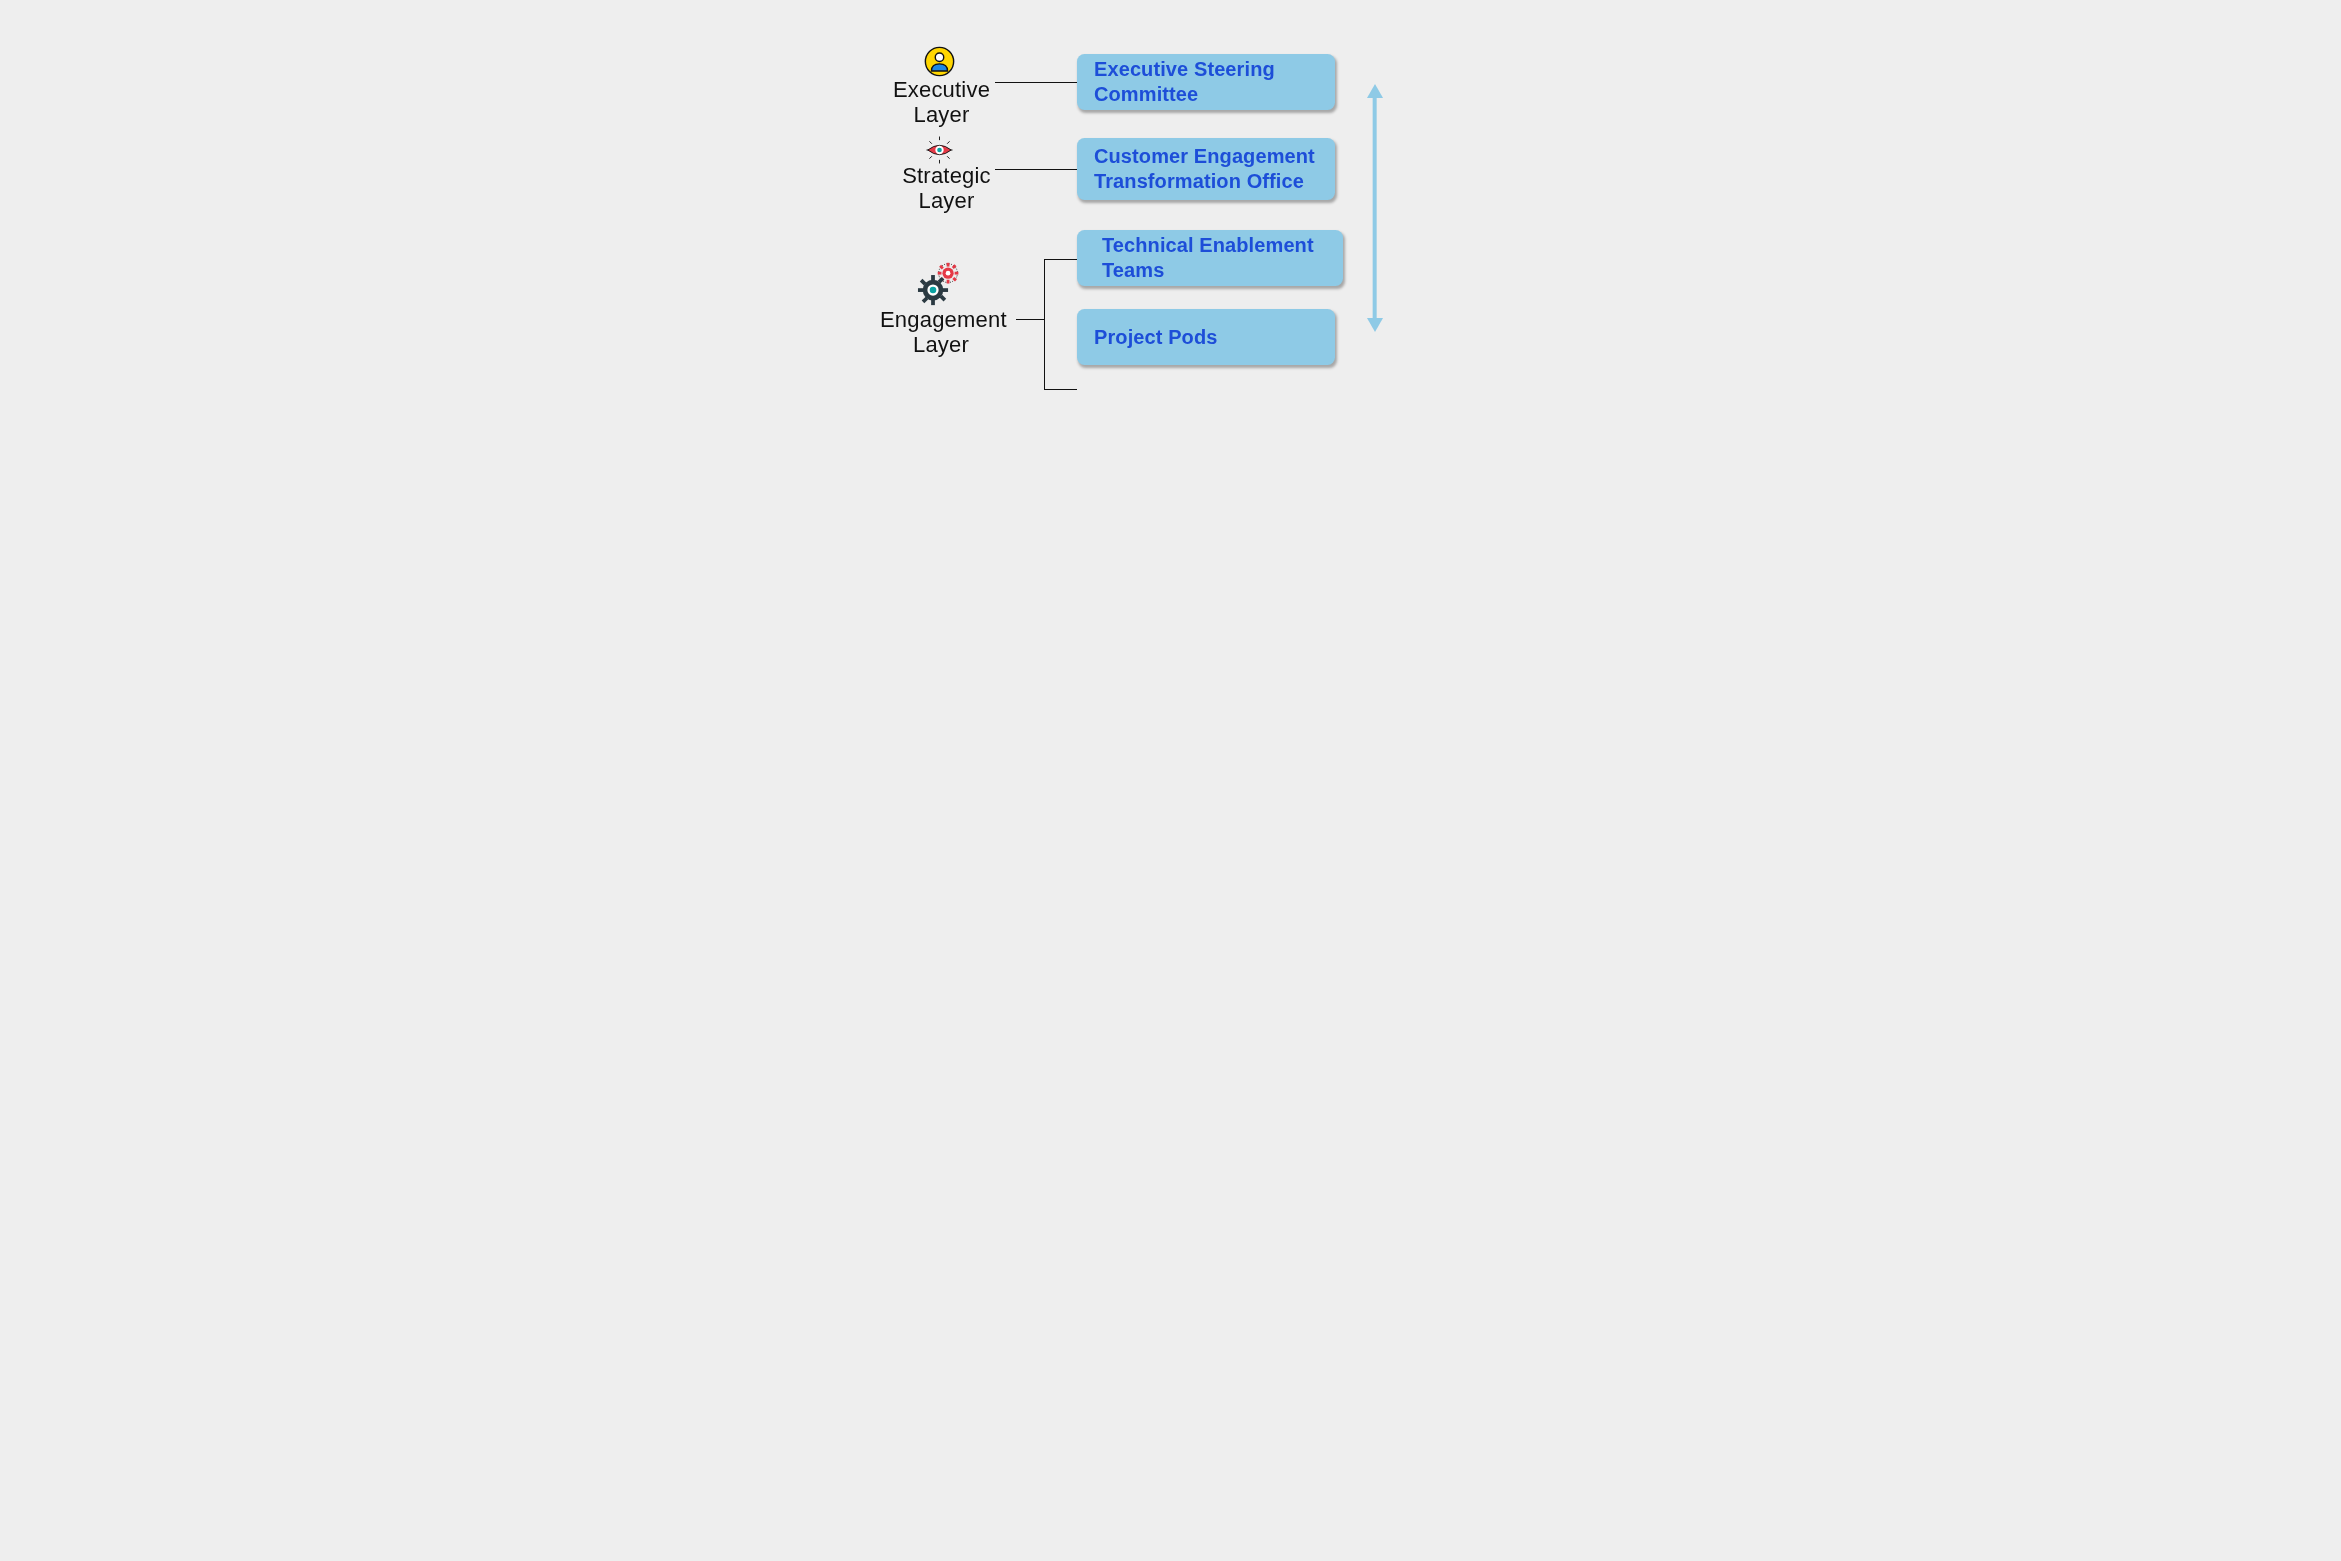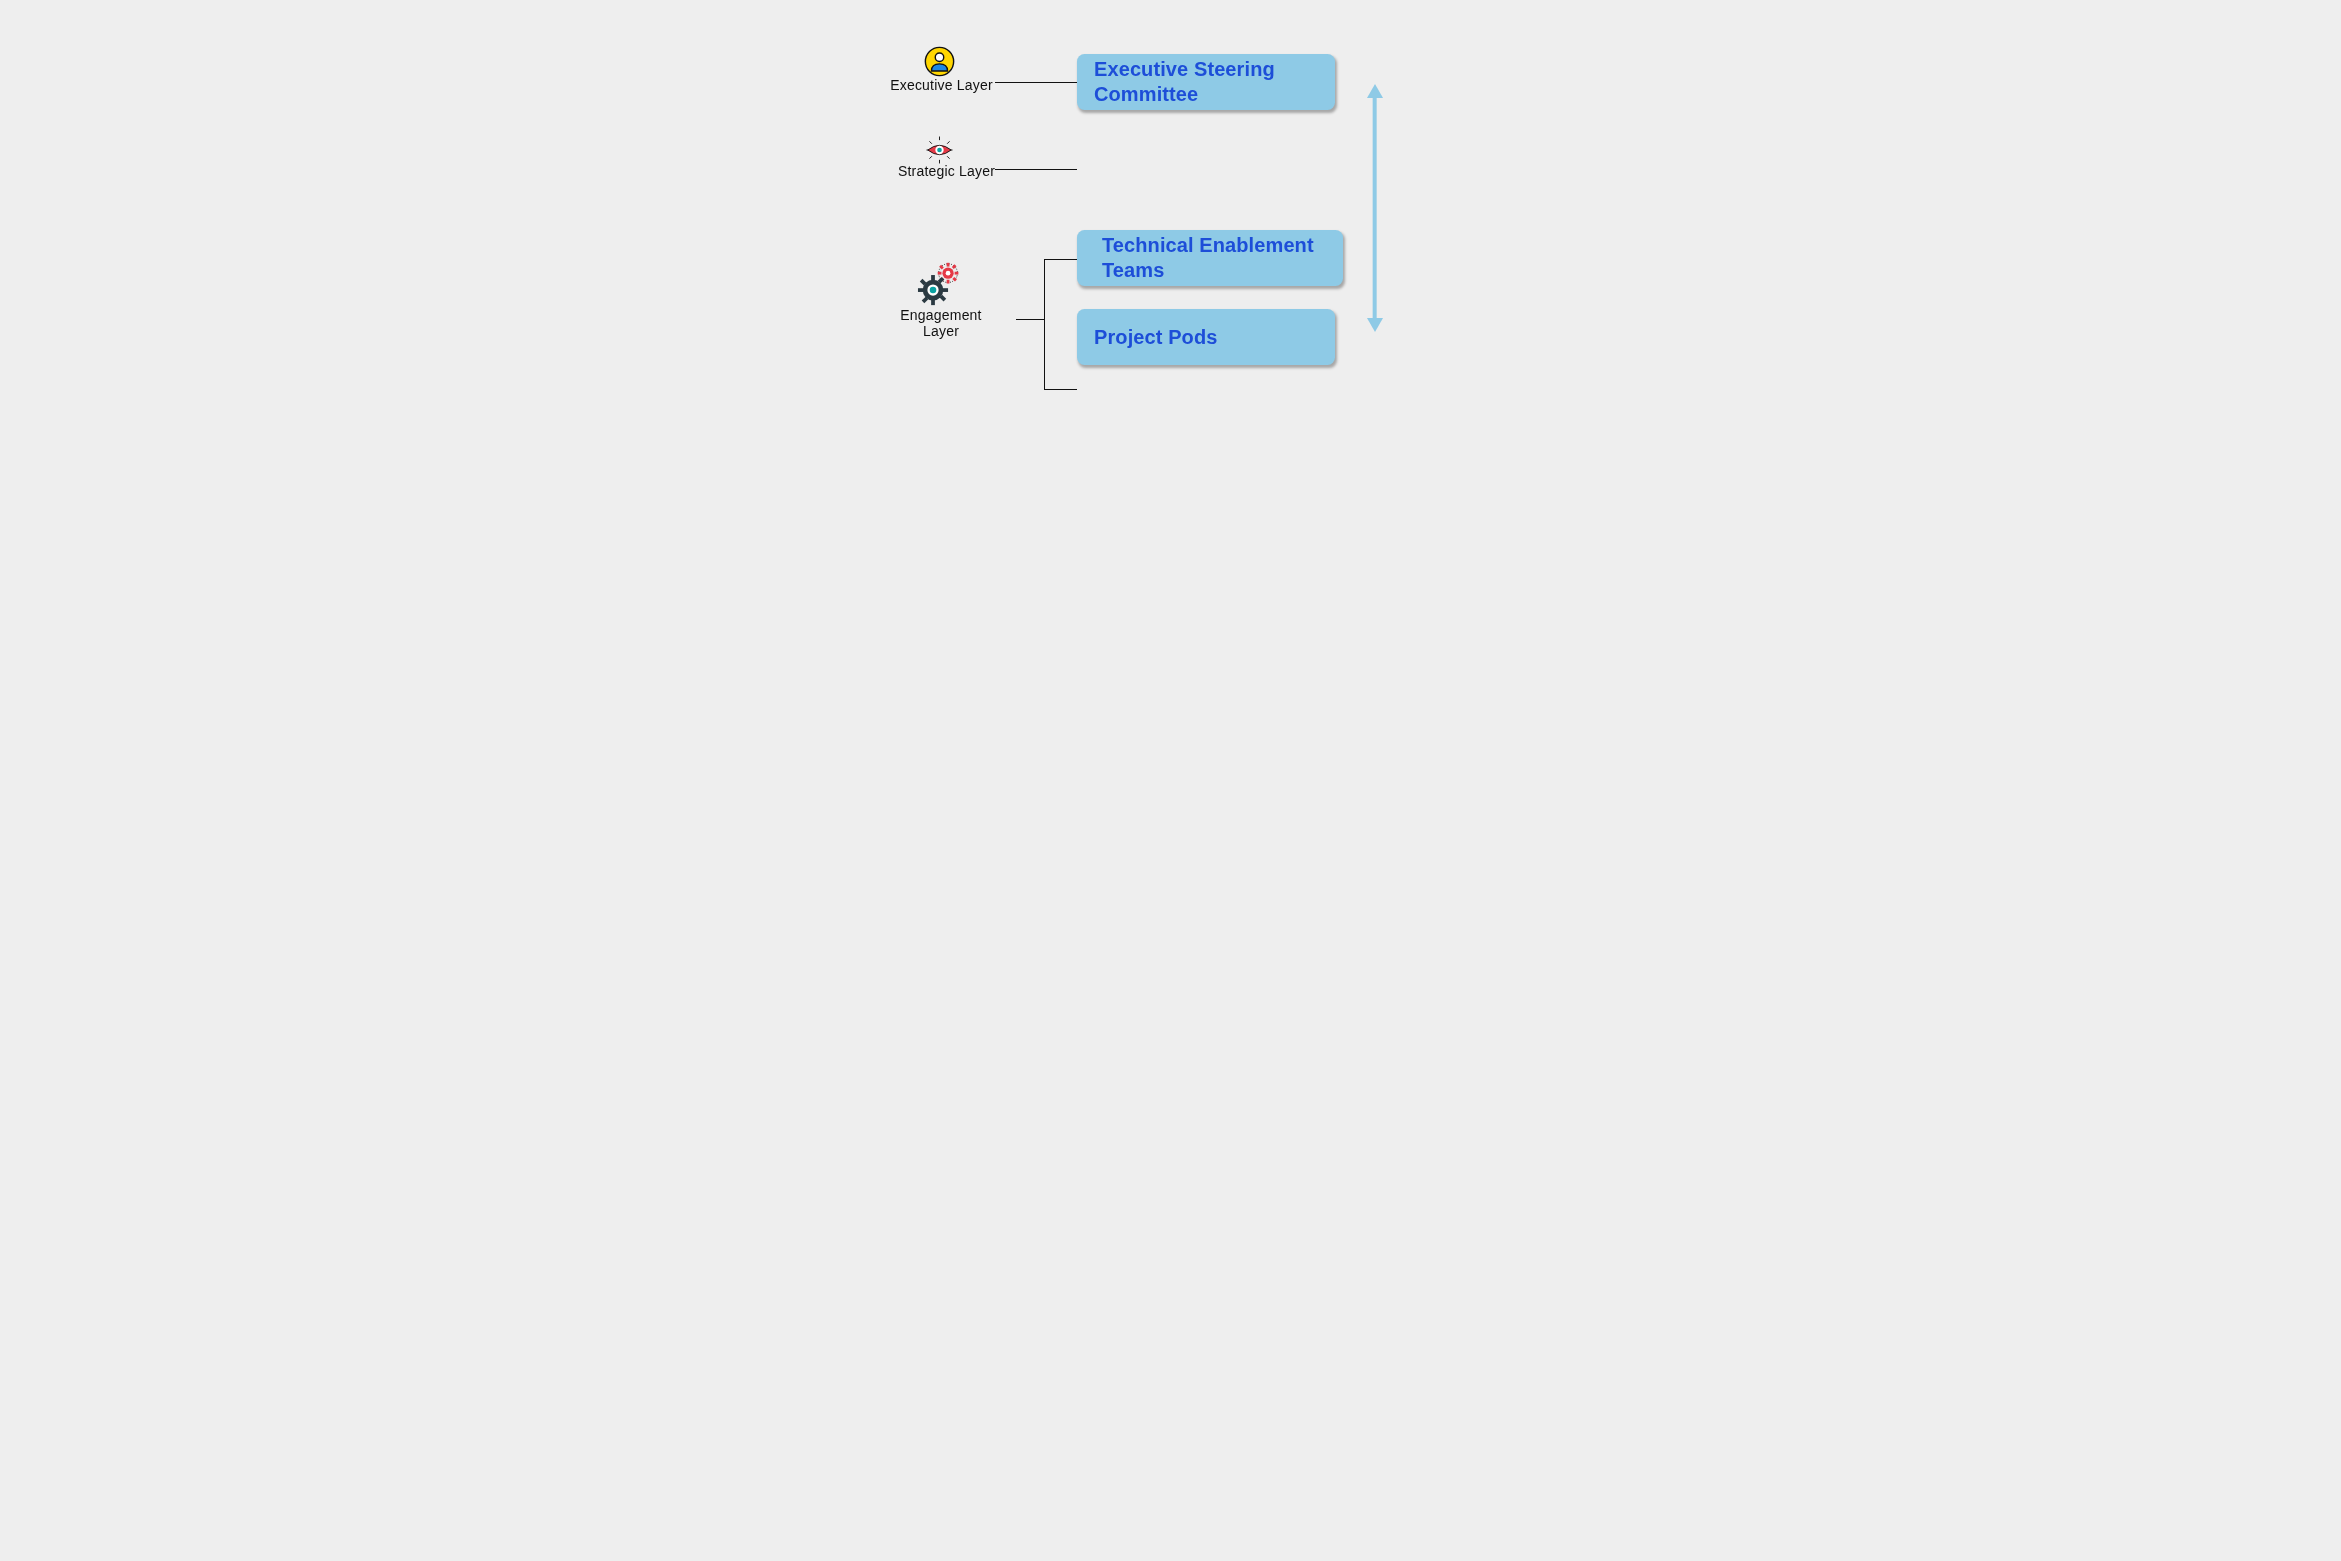--- a/index.html
+++ b/index.html
@@ -16,21 +16,21 @@
     width: 703px;
     height: 468px;
     margin: 0 auto;
     background: #eeeeee;
   }
 
   
   .layer-label {
     position: absolute;
     text-align: center;
-    font-size: 14px;
+    font-size: 22px;
     font-weight: 400;
     letter-spacing: 0.2px;
     line-height: 1.15;
     color: #111;
   }
 
   
   .hline {
     position: absolute;
     height: 0;
@@ -164,20 +164,23 @@
 
   <div class="hline" style="left:197px; top:319px; width:28px;"></div>
   <div class="vline" style="left:225px; top:259px; height:130px;"></div>
   <div class="hline" style="left:225px; top:259px; width:33px;"></div>
   <div class="hline" style="left:225px; top:389px; width:33px;"></div>
 
   <div class="node" style="left:258px; top:54px; width:258px; height:56px;">
     <div class="node-text">Executive Steering Committee</div>
   </div>
 
+  <div class="node" style="left:258px; top:138px; width:258px; height:62px;">
+    <div class="node-text">Customer Engagement Transformation Office</div>
+  </div>
 
   <div class="node" style="left:258px; top:230px; width:258px; height:56px;padding-left:8px;">
     <div class="node-text">Technical Enablement Teams</div>
   </div>
 
   <div class="node" style="left:258px; top:309px; width:258px; height:56px;">
     <div class="node-text">Project Pods</div>
   </div>
 
   <div class="dual-arrow" style="left:546px; top:84px; width:19px; height:248px;">

